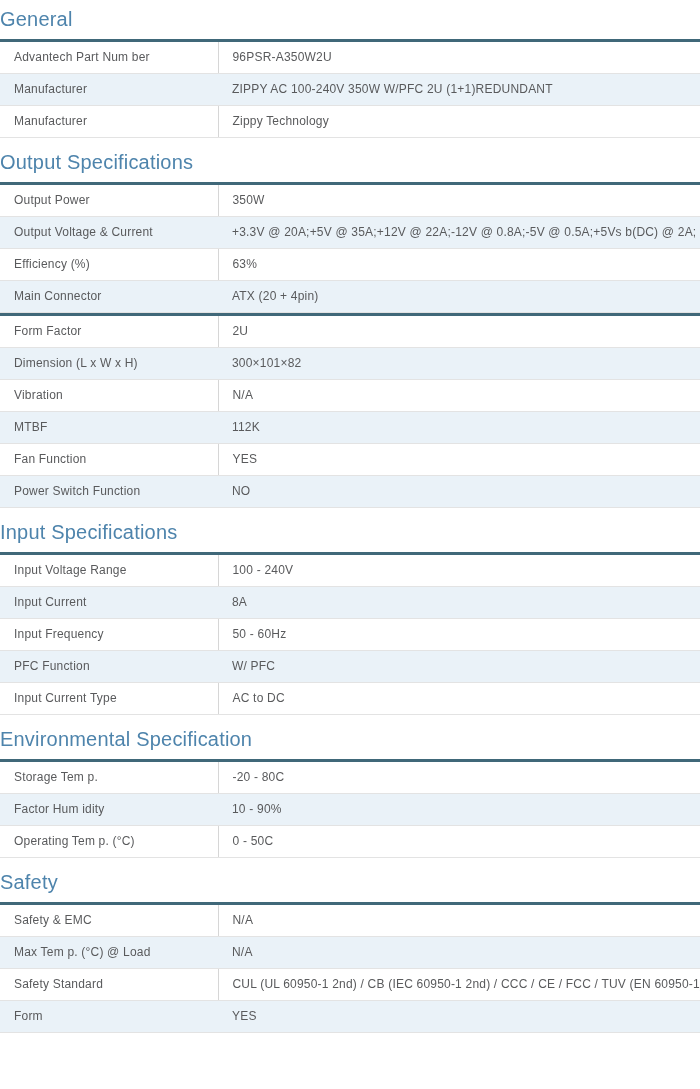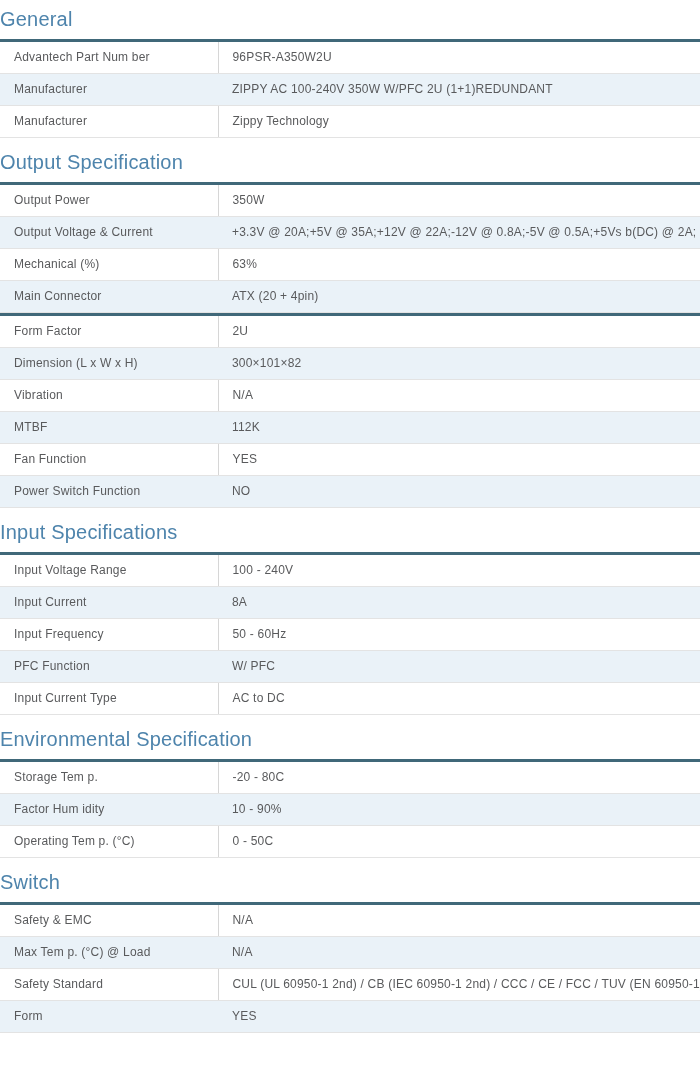--- a/index.html
+++ b/index.html
@@ -75,37 +75,37 @@
         <td class="label">Manufacturer</td>
         <td class="value">ZIPPY AC 100-240V 350W W/PFC 2U (1+1)REDUNDANT</td>
       </tr>
       <tr>
         <td class="label">Manufacturer</td>
         <td class="value">Zippy Technology</td>
       </tr>
     </tbody>
   </table>
 
-  <h2 class="section-title">Output Specification</h2>
+  <h2 class="section-title">Output Specifications</h2>
   <table class="spec-table">
     <colgroup>
         <col class="c-label">
         <col>
       </colgroup>
     <tbody>
       <tr>
         <td class="label">Output Power</td>
         <td class="value">350W</td>
       </tr>
       <tr>
         <td class="label">Output Voltage &amp; Current</td>
         <td class="value nowrap-cut">+3.3V @ 20A;+5V @ 35A;+12V @ 22A;-12V @ 0.8A;-5V @ 0.5A;+5Vs b(DC) @ 2A;</td>
       </tr>
       <tr>
-        <td class="label">Mechanical (%)</td>
+        <td class="label">Efficiency (%)</td>
         <td class="value">63%</td>
       </tr>
       <tr>
         <td class="label">Main Connector</td>
         <td class="value">ATX (20 + 4pin)</td>
       </tr>
     </tbody>
   </table>
 
   <table class="spec-table">
@@ -186,21 +186,21 @@
         <td class="label">Factor Hum idity</td>
         <td class="value">10 - 90%</td>
       </tr>
       <tr>
         <td class="label">Operating Tem p. (°C)</td>
         <td class="value">0 - 50C</td>
       </tr>
     </tbody>
   </table>
 
-  <h2 class="section-title">Switch</h2>
+  <h2 class="section-title">Safety</h2>
   <table class="spec-table">
     <colgroup>
         <col class="c-label">
         <col>
       </colgroup>
     <tbody>
       <tr>
         <td class="label">Safety &amp; EMC</td>
         <td class="value">N/A</td>
       </tr>

